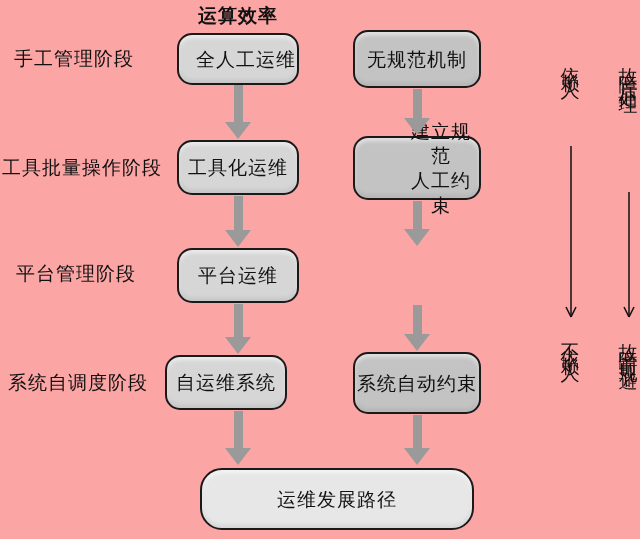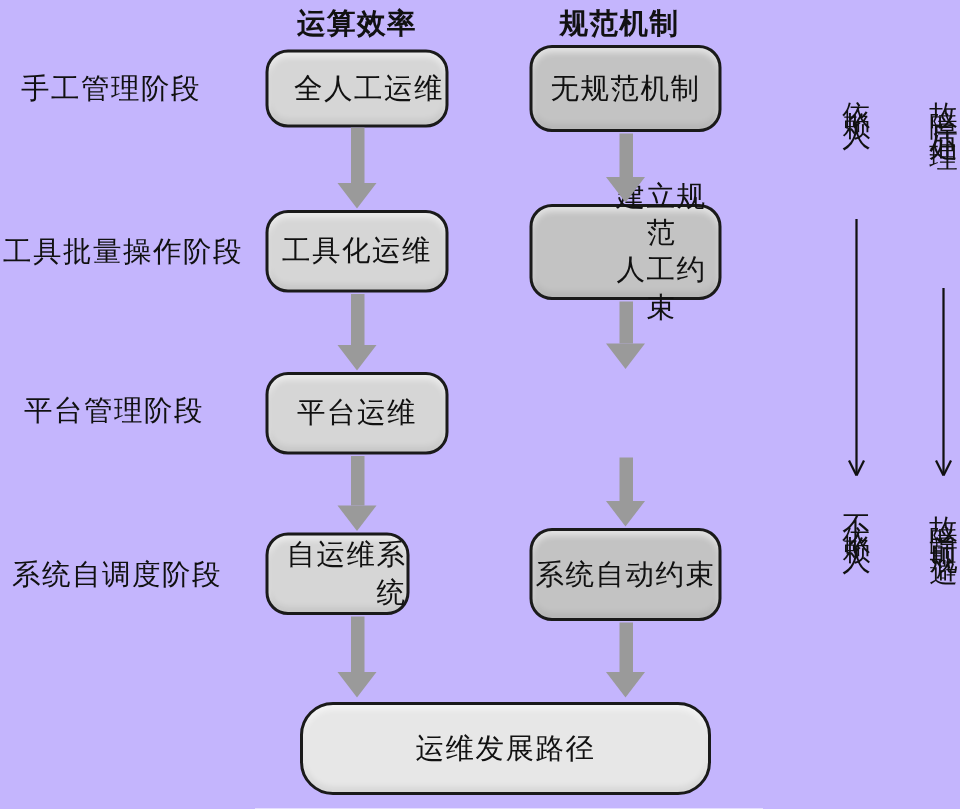--- a/index.html
+++ b/index.html
@@ -1,20 +1,20 @@
 <!DOCTYPE html>
 <html style="--efficiency-box-fill: #d6d6d6; --mechanism-box-fill: #c3c3c3; --bottom-box-fill: #e7e7e7; --box-border: #1a1a1a; --arrow-gray: #9a9a9a; --thin-arrow: #111111; --text: #111111;"><head>
 <meta charset="utf-8">
 <style>
   html, body { margin: 0; padding: 0; background: #ffffff; }
   .canvas {
     position: relative;
     width: 640px;
     height: 539px;
-    background: #c4b5fd;
+    background: #fca5a5;
     font-family: "DejaVu Serif", serif;
     color: var(--text, #111);
     overflow: hidden;
   }
   .col-header {
     position: absolute;
     font-weight: bold;
     font-size: 19px;
     letter-spacing: 1px;
     text-align: center;
@@ -71,37 +71,36 @@
     white-space: nowrap;
   }
   .thin-arrow { position: absolute; }
 </style>
 </head>
 <body>
 
 <div class="canvas">
 
   <div class="col-header" style="left:173px; top:3px;">运算效率</div>
-  <div class="col-header" style="left:348px; top:3px;">规范机制</div>
 
   <div class="stage-label" style="left:14px; top:46px;">手工管理阶段</div>
   <div class="stage-label" style="left:2px;  top:155px;">工具批量操作阶段</div>
   <div class="stage-label" style="left:16px; top:261px;">平台管理阶段</div>
   <div class="stage-label" style="left:8px;  top:370px;">系统自调度阶段</div>
 
   <div class="node efficiency" style="left:177px; top:33px;  width:122px; height:52px;padding-left:16px;">
     <span>全人工运维</span>
   </div>
   <div class="node efficiency" style="left:177px; top:140px; width:122px; height:55px;">
     <span>工具化运维</span>
   </div>
   <div class="node efficiency" style="left:177px; top:248px; width:122px; height:55px;">
     <span>平台运维</span>
   </div>
-  <div class="node efficiency" style="left:177px; top:355px; width:96px; height:55px;text-align:right;">
+  <div class="node efficiency" style="left:165px; top:355px; width:122px; height:55px;text-align:right;">
     <span>自运维系统</span>
   </div>
 
   <div class="node mechanism" style="left:353px; top:30px;  width:128px; height:58px;">
     <span>无规范机制</span>
   </div>
   <div class="node mechanism" style="left:353px; top:136px; width:128px; height:64px;padding-left:48px;">
     <span>建立规范</span>
     <span>人工约束</span>
   </div>

